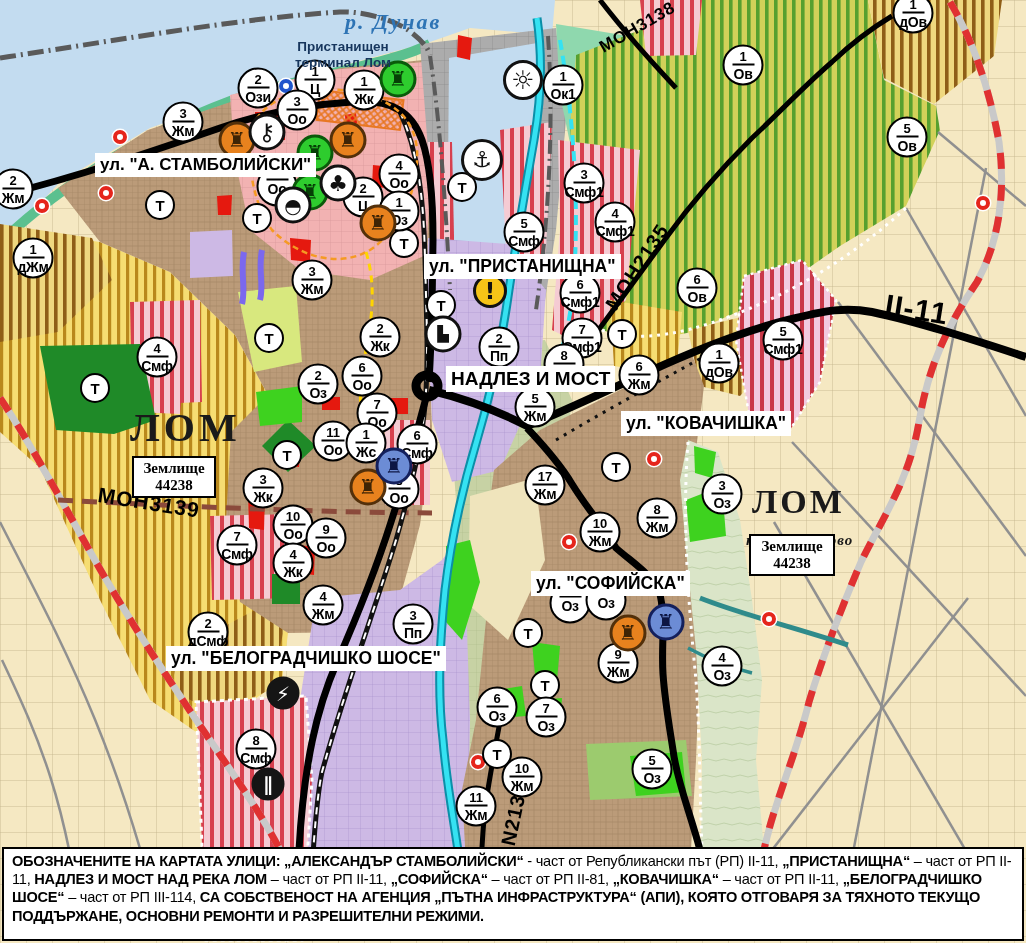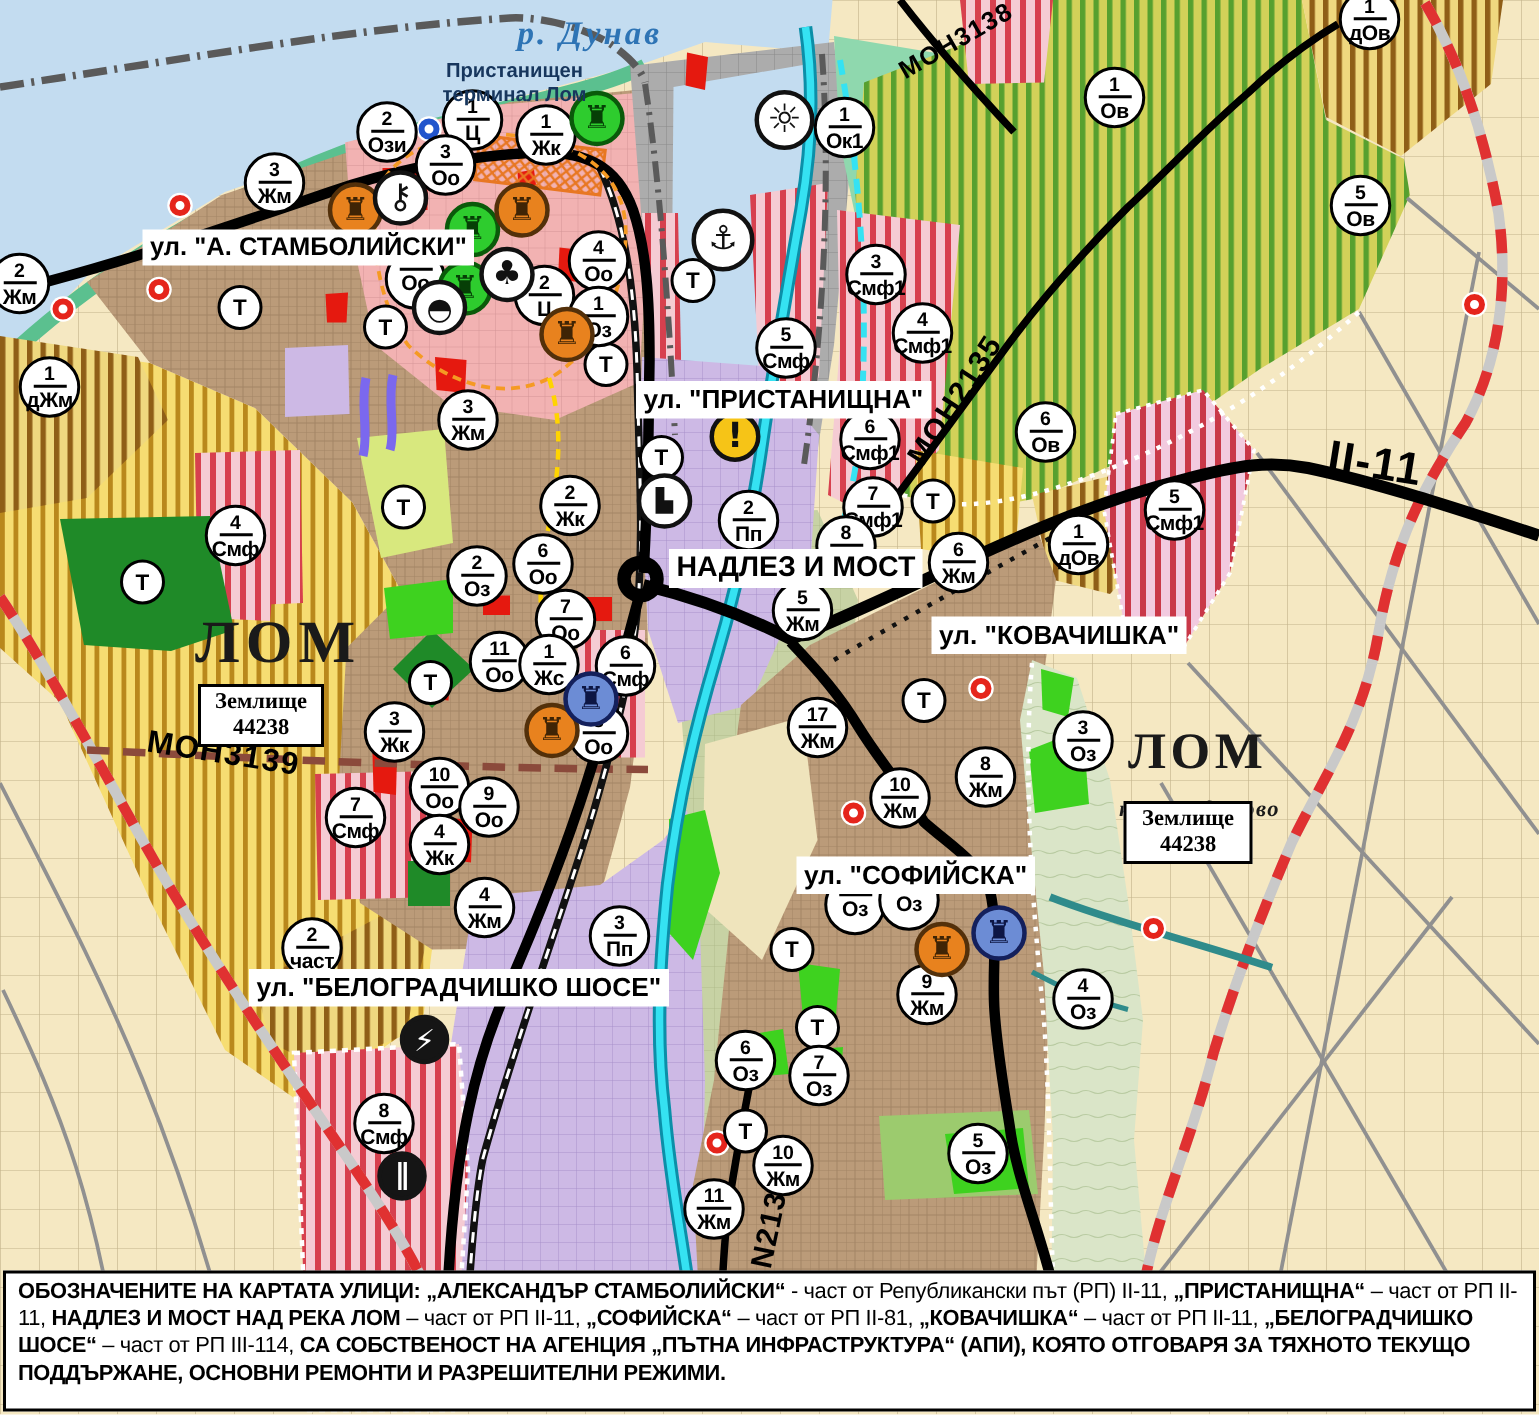--- a/index.html
+++ b/index.html
@@ -450,21 +450,21 @@
       <div class="marker" style="left: 237px; top: 545px;">
     <span class="m-num">7</span>
     <span class="m-zone">Смф</span>
   </div>
       <div class="marker" style="left: 380px; top: 337px;">
     <span class="m-num">2</span>
     <span class="m-zone">Жк</span>
   </div>
       <div class="marker" style="left: 208px; top: 632px;">
     <span class="m-num">2</span>
-    <span class="m-zone">част</span>
+    <span class="m-zone">дСмф</span>
   </div>
       <div class="marker" style="left: 413px; top: 624px;">
     <span class="m-num">3</span>
     <span class="m-zone">Пп</span>
   </div>
       <div class="marker" style="left: 256px; top: 749px;">
     <span class="m-num">8</span>
     <span class="m-zone">Смф</span>
   </div>
     </div>

